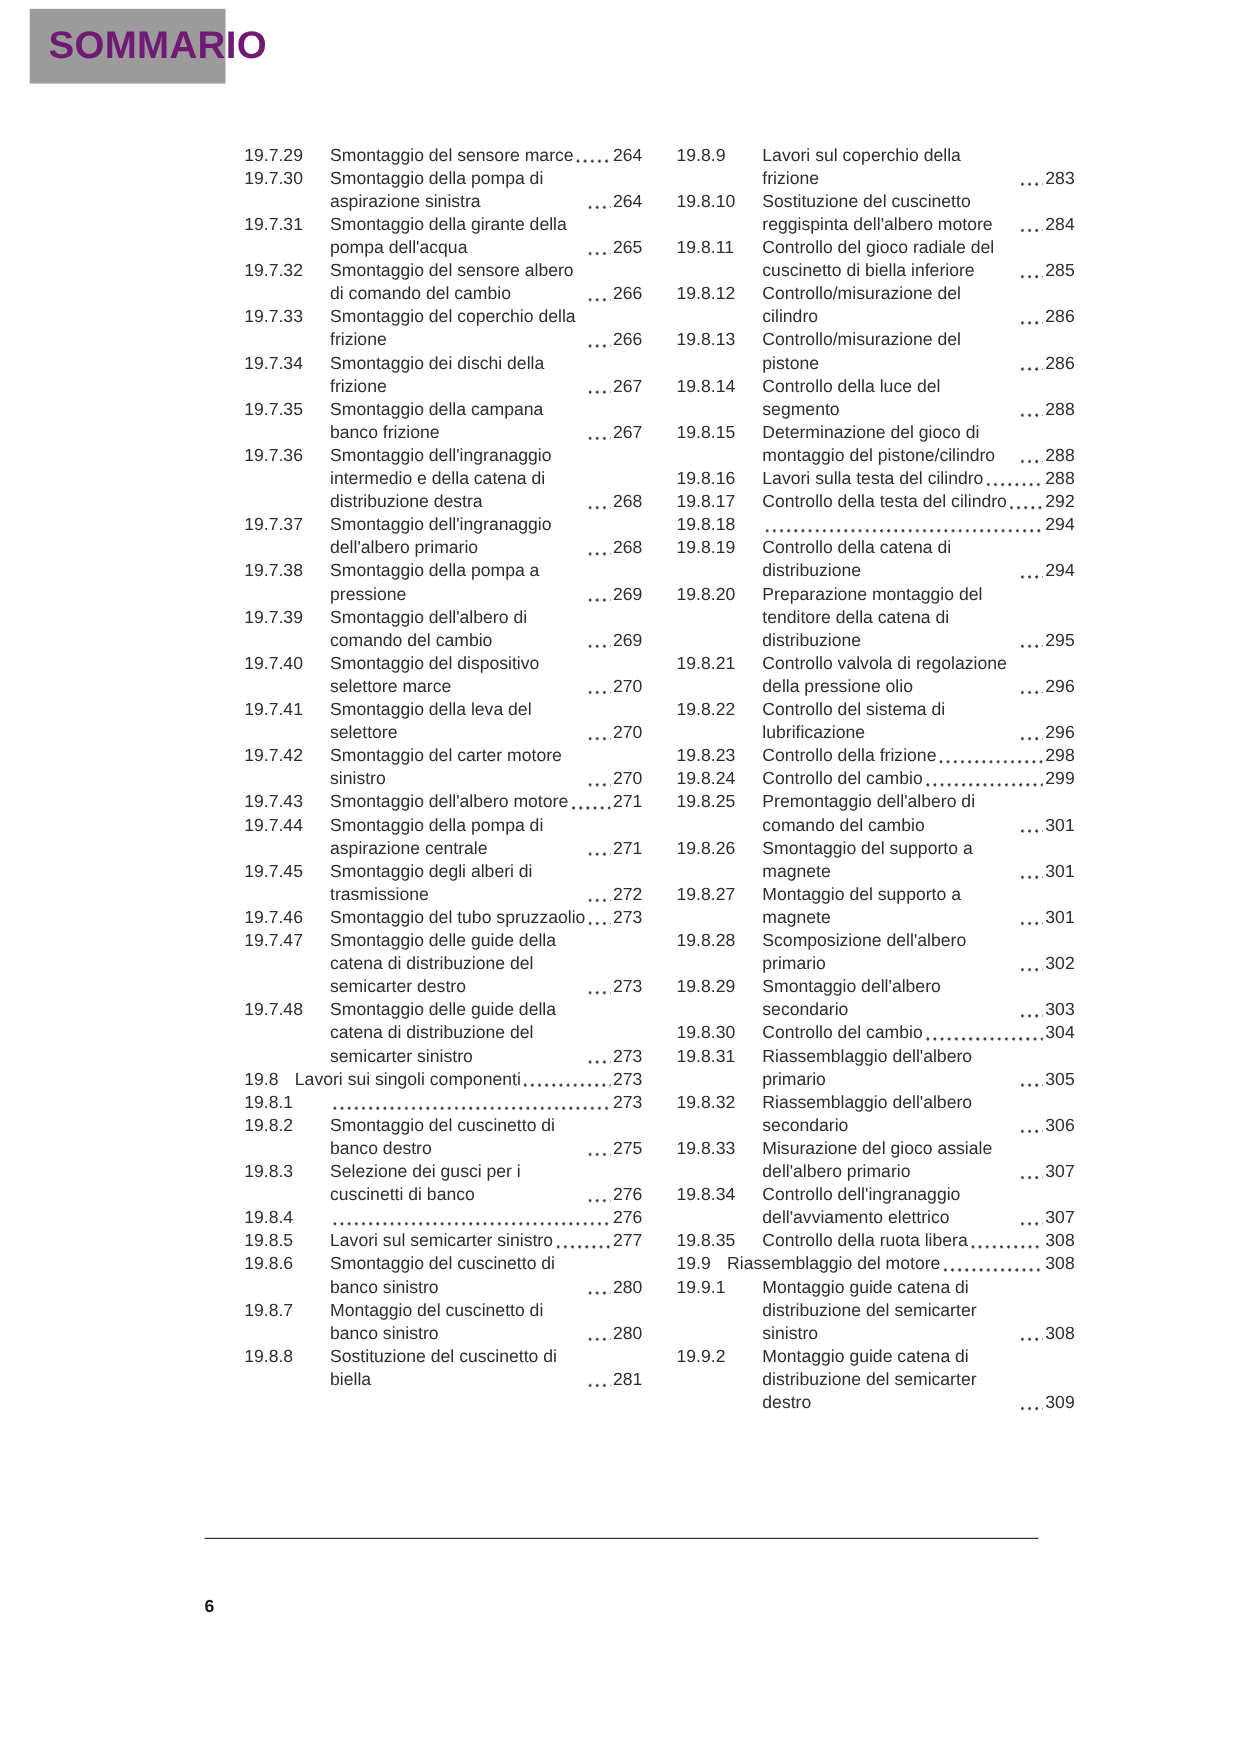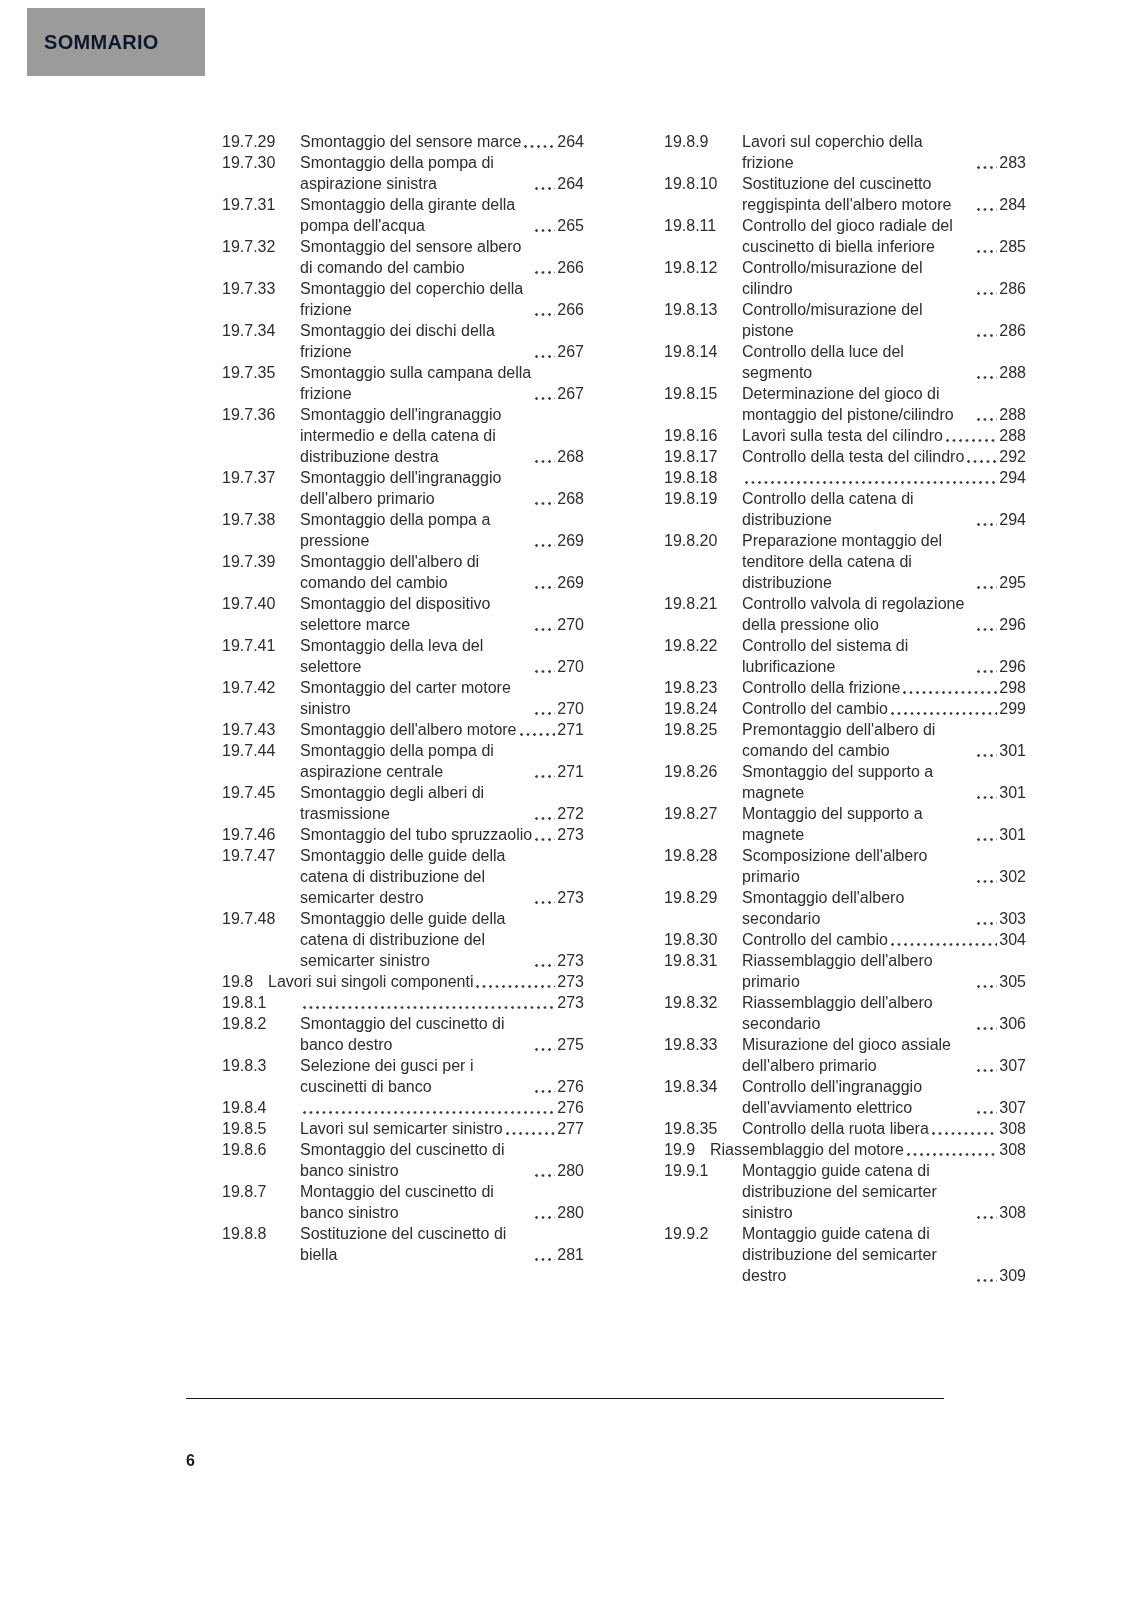--- a/index.html
+++ b/index.html
@@ -16,33 +16,33 @@
     position: absolute;
     left: 27px;
     top: 8px;
     width: 178px;
     height: 68px;
     background: var(--header-box, #9b9b9b);
     display: flex;
     align-items: center;
   }
   .htext {
-    font-size: 20px;
+    font-size: 35px;
     font-weight: bold;
-    color: #0f172a;
+    color: #701a75;
     padding-left: 17px;
     letter-spacing: 0.3px;
   }
   .content {
     position: absolute;
     left: 222px;
     top: 131px;
     width: 793px;
     display: flex;
-    gap: 80px;
+    gap: 31px;
   }
   .col { flex: 0 0 362px; width: 362px; }
   .entry {
     display: flex;
     align-items: flex-start;
     font-size: 16px;
     line-height: 21px;
   }
   .num { flex: 0 0 78px; }
   .entry.level1 .num { flex: 0 0 46px; }
@@ -122,21 +122,21 @@
 
   <div class="entry">
     <span class="num">19.7.34</span>
     <span class="etitle">Smontaggio dei dischi della frizione</span>
     <span class="dots"></span>
     <span class="pnum">267</span>
   </div>
 
   <div class="entry">
     <span class="num">19.7.35</span>
-    <span class="etitle">Smontaggio sulla campana della frizione</span>
+    <span class="etitle">Smontaggio della campana banco frizione</span>
     <span class="dots"></span>
     <span class="pnum">267</span>
   </div>
 
   <div class="entry">
     <span class="num">19.7.36</span>
     <span class="etitle">Smontaggio dell'ingranaggio intermedio e della catena di distribuzione destra</span>
     <span class="dots"></span>
     <span class="pnum">268</span>
   </div>

